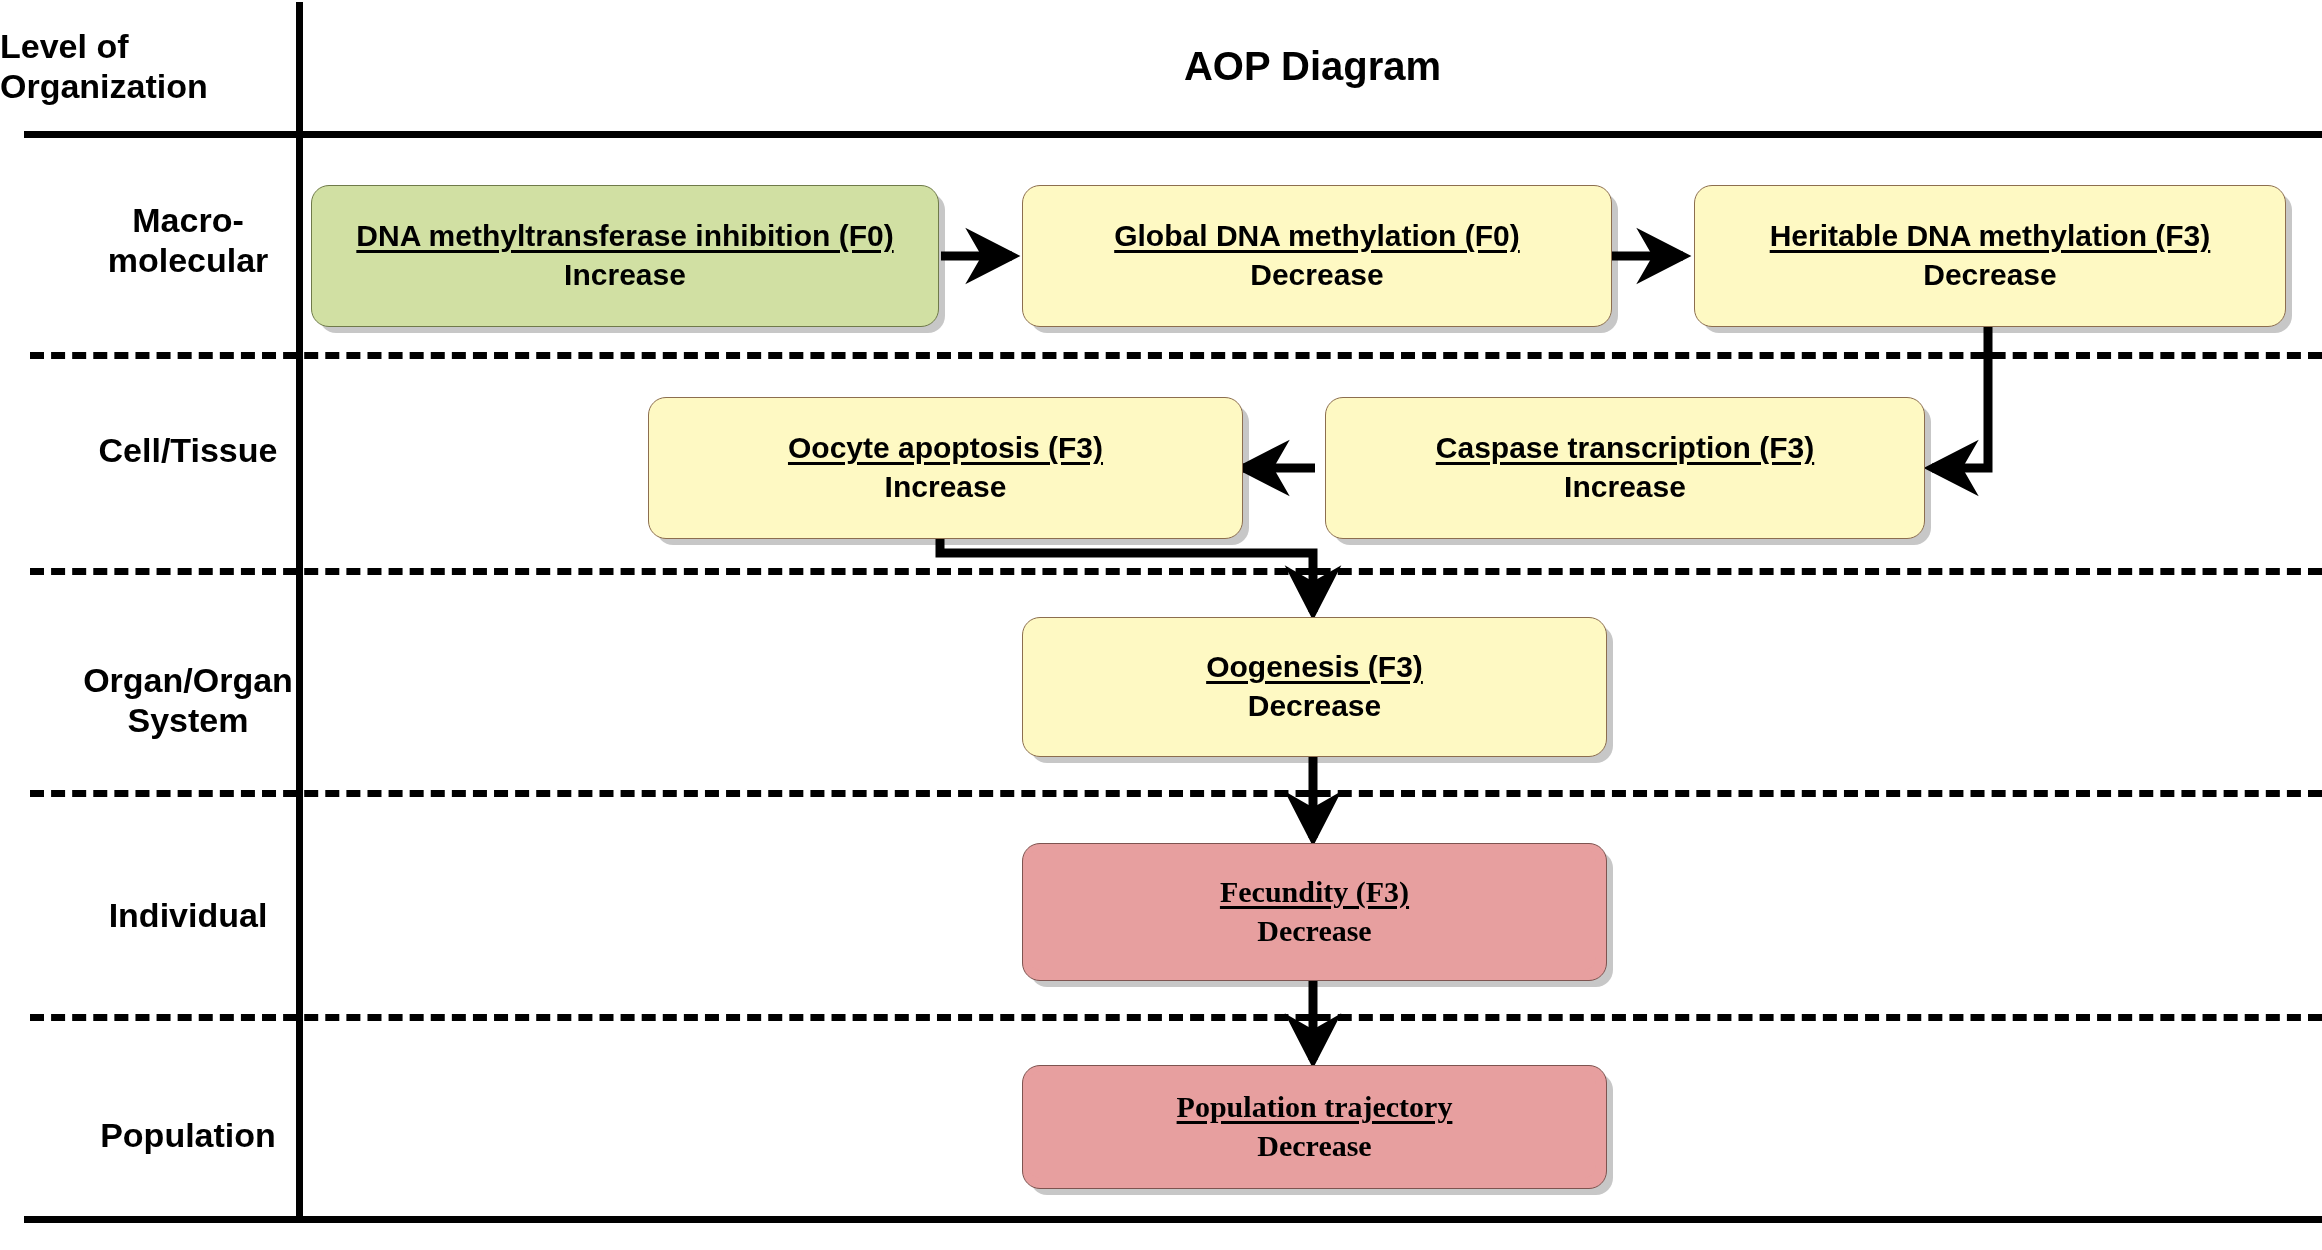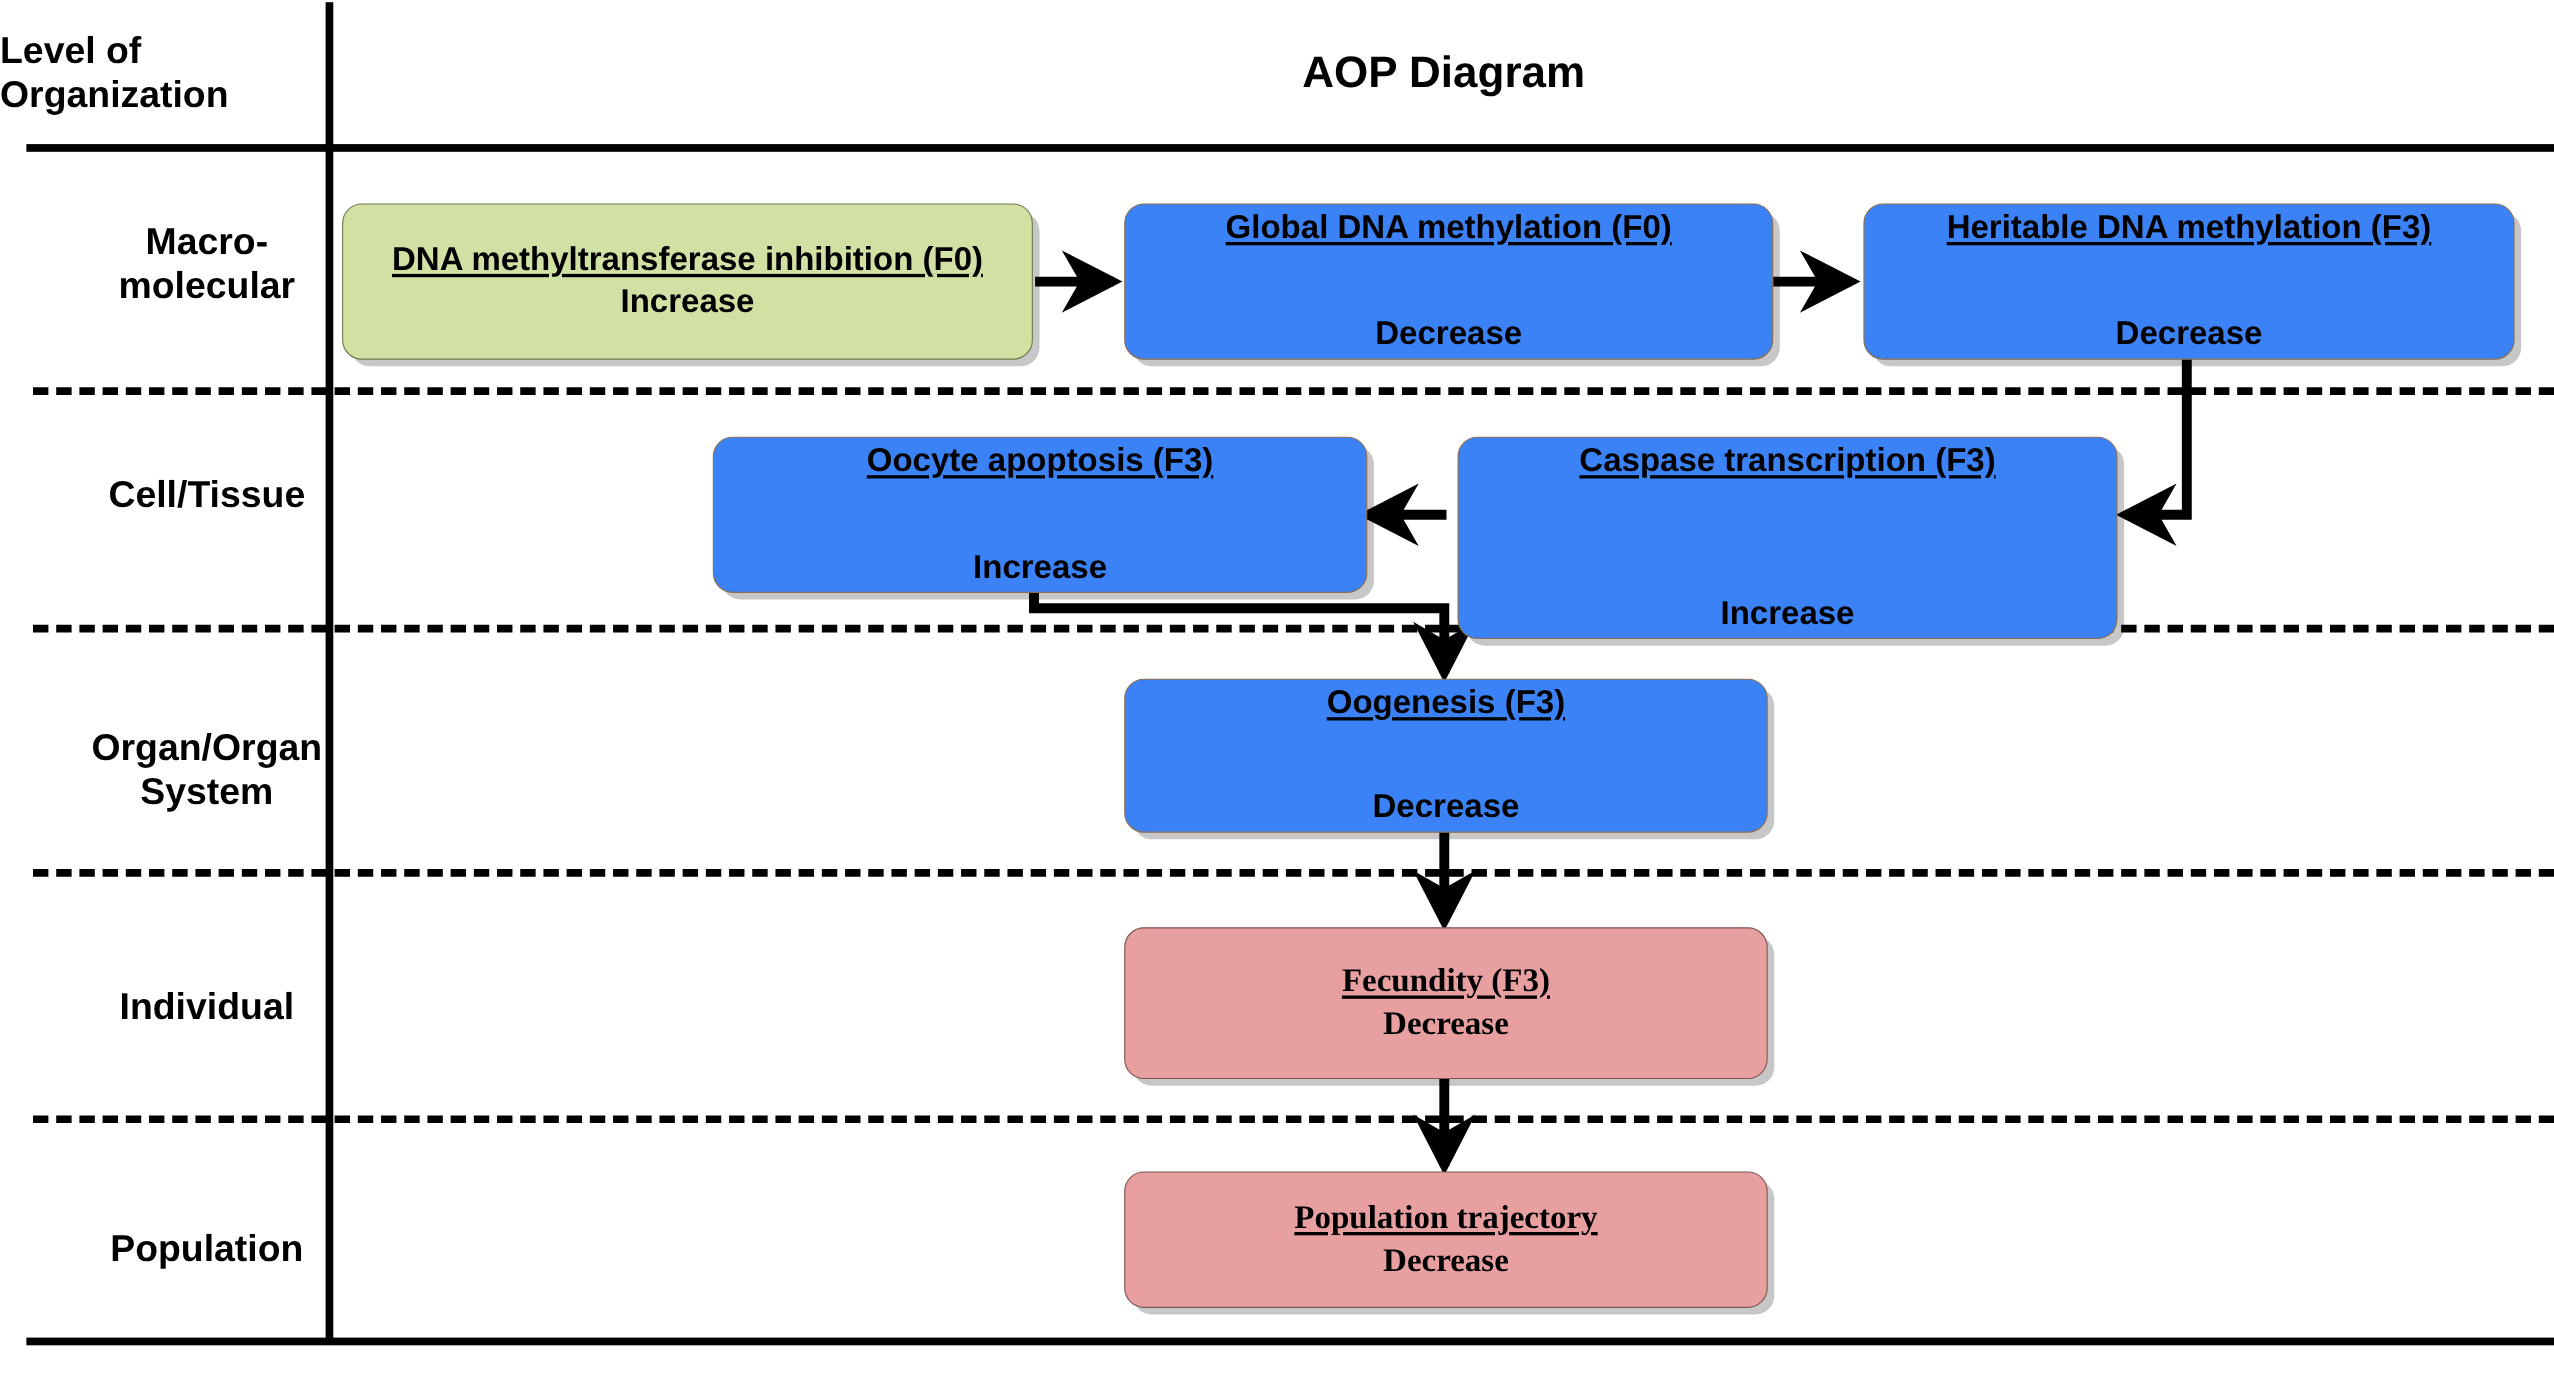--- a/index.html
+++ b/index.html
@@ -106,21 +106,21 @@
     text-decoration: underline;
     text-underline-offset: 4px;
     text-decoration-thickness: 3px;
     white-space: nowrap;
   }
   .node .dir {
     margin-top: 4px;
     white-space: nowrap;
   }
   .node.green  { background: #d1e0a3; border-color: #6f7a4a; }
-  .node.orange { background: #3b82f6; border-color: #8c6e4f; justify-content: space-between; }
+  .node.orange { background: #fef9c3; border-color: #8c6e4f; }
   .node.pink   { background: #e79f9f; border-color: #7d5450; font-family: Liberation Serif, serif; }
 
   
   .node::before {
     content: "";
     position: absolute;
     left: 5px; top: 5px; right: 10px; bottom: 10px;
     border-radius: 13px;
     background: inherit;
     z-index: 0;
@@ -206,21 +206,21 @@
   <div class="node orange" style="left:1694px; top:185px; width:592px; height:142px;">
     <div class="kename">Heritable DNA methylation (F3)</div>
     <div class="dir">Decrease</div>
   </div>
 
   <div class="node orange" style="left:648px; top:397px; width:595px; height:142px;">
     <div class="kename">Oocyte apoptosis (F3)</div>
     <div class="dir">Increase</div>
   </div>
 
-  <div class="node orange" style="left:1325px; top:397px; width:600px; height:184px;">
+  <div class="node orange" style="left:1325px; top:397px; width:600px; height:142px;">
     <div class="kename">Caspase transcription (F3)</div>
     <div class="dir">Increase</div>
   </div>
 
   <div class="node orange" style="left:1022px; top:617px; width:585px; height:140px;">
     <div class="kename">Oogenesis (F3)</div>
     <div class="dir">Decrease</div>
   </div>
 
   <div class="node pink" style="left:1022px; top:843px; width:585px; height:138px;">

